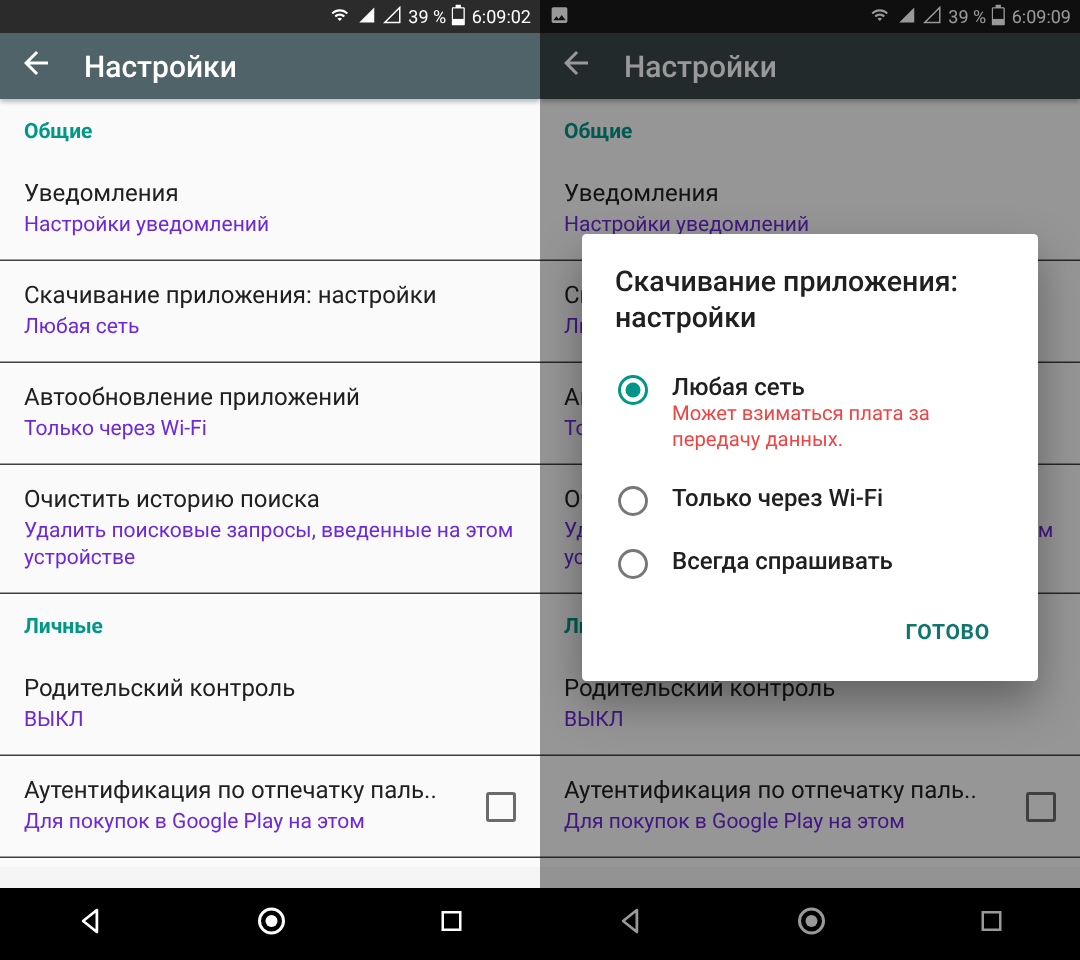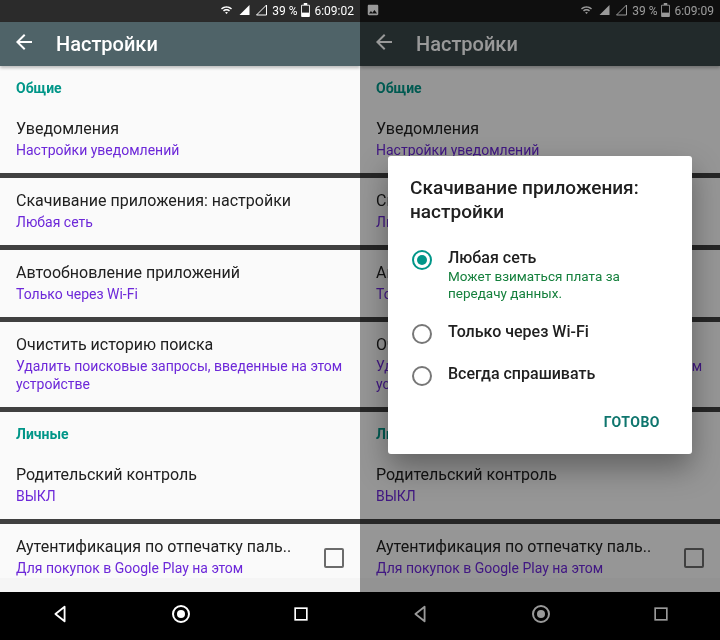--- a/index.html
+++ b/index.html
@@ -14,21 +14,21 @@
   .status svg { fill: #fff; }
 
   
   .appbar { height: 44px; background: #4f6368; color: #fff; display: flex; align-items: center; padding: 0 12px; gap: 20px; box-shadow: 0 2px 3px rgba(0,0,0,.25); position: relative; z-index: 2; }
   .appbar .title { font-size: 20px; font-weight: 500; }
   .appbar svg { fill: #fff; }
 
   
   .list { background: #fafafa; height: calc(640px - 24px - 56px - 48px); overflow: hidden; }
   .section-header { color: #009688; font-size: 14px; font-weight: 700; padding: 14px 16px 10px; }
-  .item { background: #fafafa; padding: 13px 16px 14px; border-bottom: 5px solid #404040; position: relative; }
+  .item { background: #fafafa; padding: 13px 16px 14px; border-bottom: 1px solid #404040; position: relative; }
   .item .primary { color: #202020; font-size: 16px; line-height: 20px; }
   .item .secondary { color: #6d28d9; font-size: 14px; line-height: 18px; margin-top: 2px; }
   .item.has-check { padding-right: 28px; }
   .checkbox { position: absolute; right: 16px; top: 50%; transform: translateY(-50%); width: 20px; height: 20px; border: 2px solid #6b6b6b; border-radius: 2px; }
 
   
   .navbar { position: absolute; left: 0; right: 0; bottom: 0; height: 48px; background: #000; display: flex; align-items: center; justify-content: space-around; }
   .navbar svg { fill: #fff; }
 
   
@@ -36,21 +36,21 @@
   .phone.dimmed .appbar { background: #394649; }
   .phone.dimmed .status { background: #1a1a1a; }
 
   .dialog { position: absolute; left: 28px; right: 28px; top: 156px; background: #fff; border-radius: 3px; box-shadow: 0 14px 30px rgba(0,0,0,.35); z-index: 6; padding: 20px 22px 10px; }
   .dialog-title { font-size: 19px; font-weight: 500; color: #202020; line-height: 24px; margin-bottom: 14px; }
   .radio-row { display: flex; align-items: flex-start; gap: 16px; padding: 10px 2px; }
   .radio-outer { flex: 0 0 20px; width: 20px; height: 20px; border: 2px solid #777; border-radius: 50%; position: relative; margin-top: 2px; }
   .radio-outer.sel { border-color: #009688; }
   .radio-outer.sel::after { content:""; position:absolute; left:3px; top:3px; width:10px; height:10px; background:#009688; border-radius:50%; }
   .radio-texts .opt-label { font-size: 16px; color: #202020; font-weight: 500; }
-  .radio-texts .opt-sub { font-size: 13.5px; color: #15803d; line-height: 17px; margin-top: 1px; }
+  .radio-texts .opt-sub { font-size: 13.5px; color: #ef4444; line-height: 17px; margin-top: 1px; }
   .dialog-actions { text-align: right; padding: 10px 2px 6px; }
   .dialog-actions .btn { display: inline-block; color: #0f766e; font-weight: 700; font-size: 14px; letter-spacing: .5px; padding: 8px 8px; }
 
   .truncate { white-space: nowrap; overflow: hidden; text-overflow: ellipsis; max-width: 100%; display: block; }
 </style>
 </head>
 <body>
 
 <div class="wrap">
 

